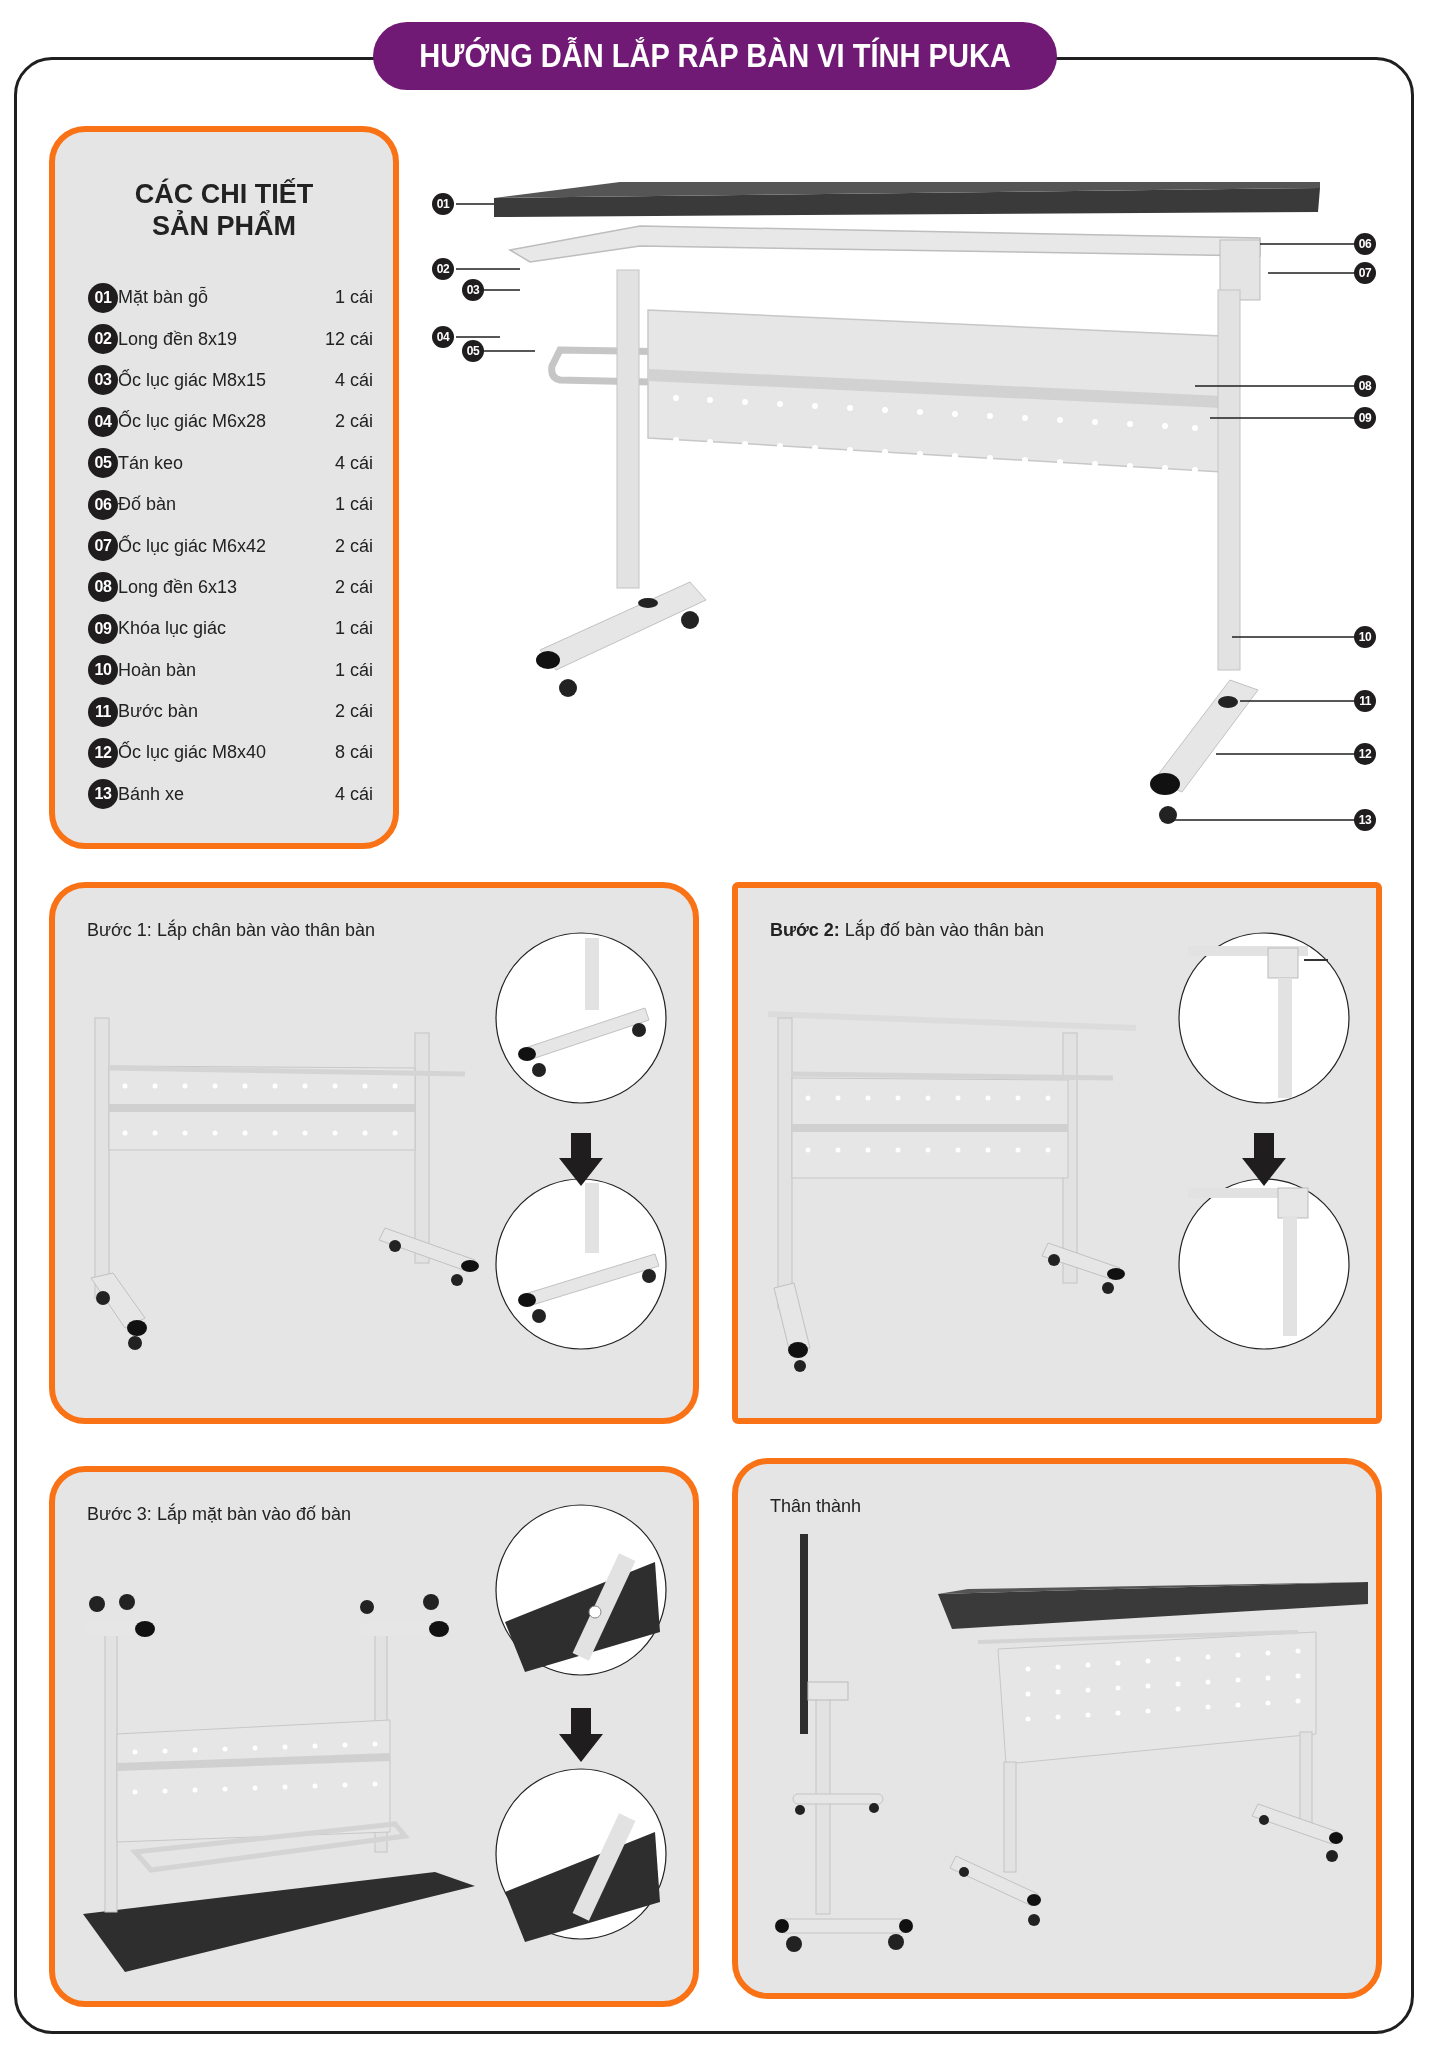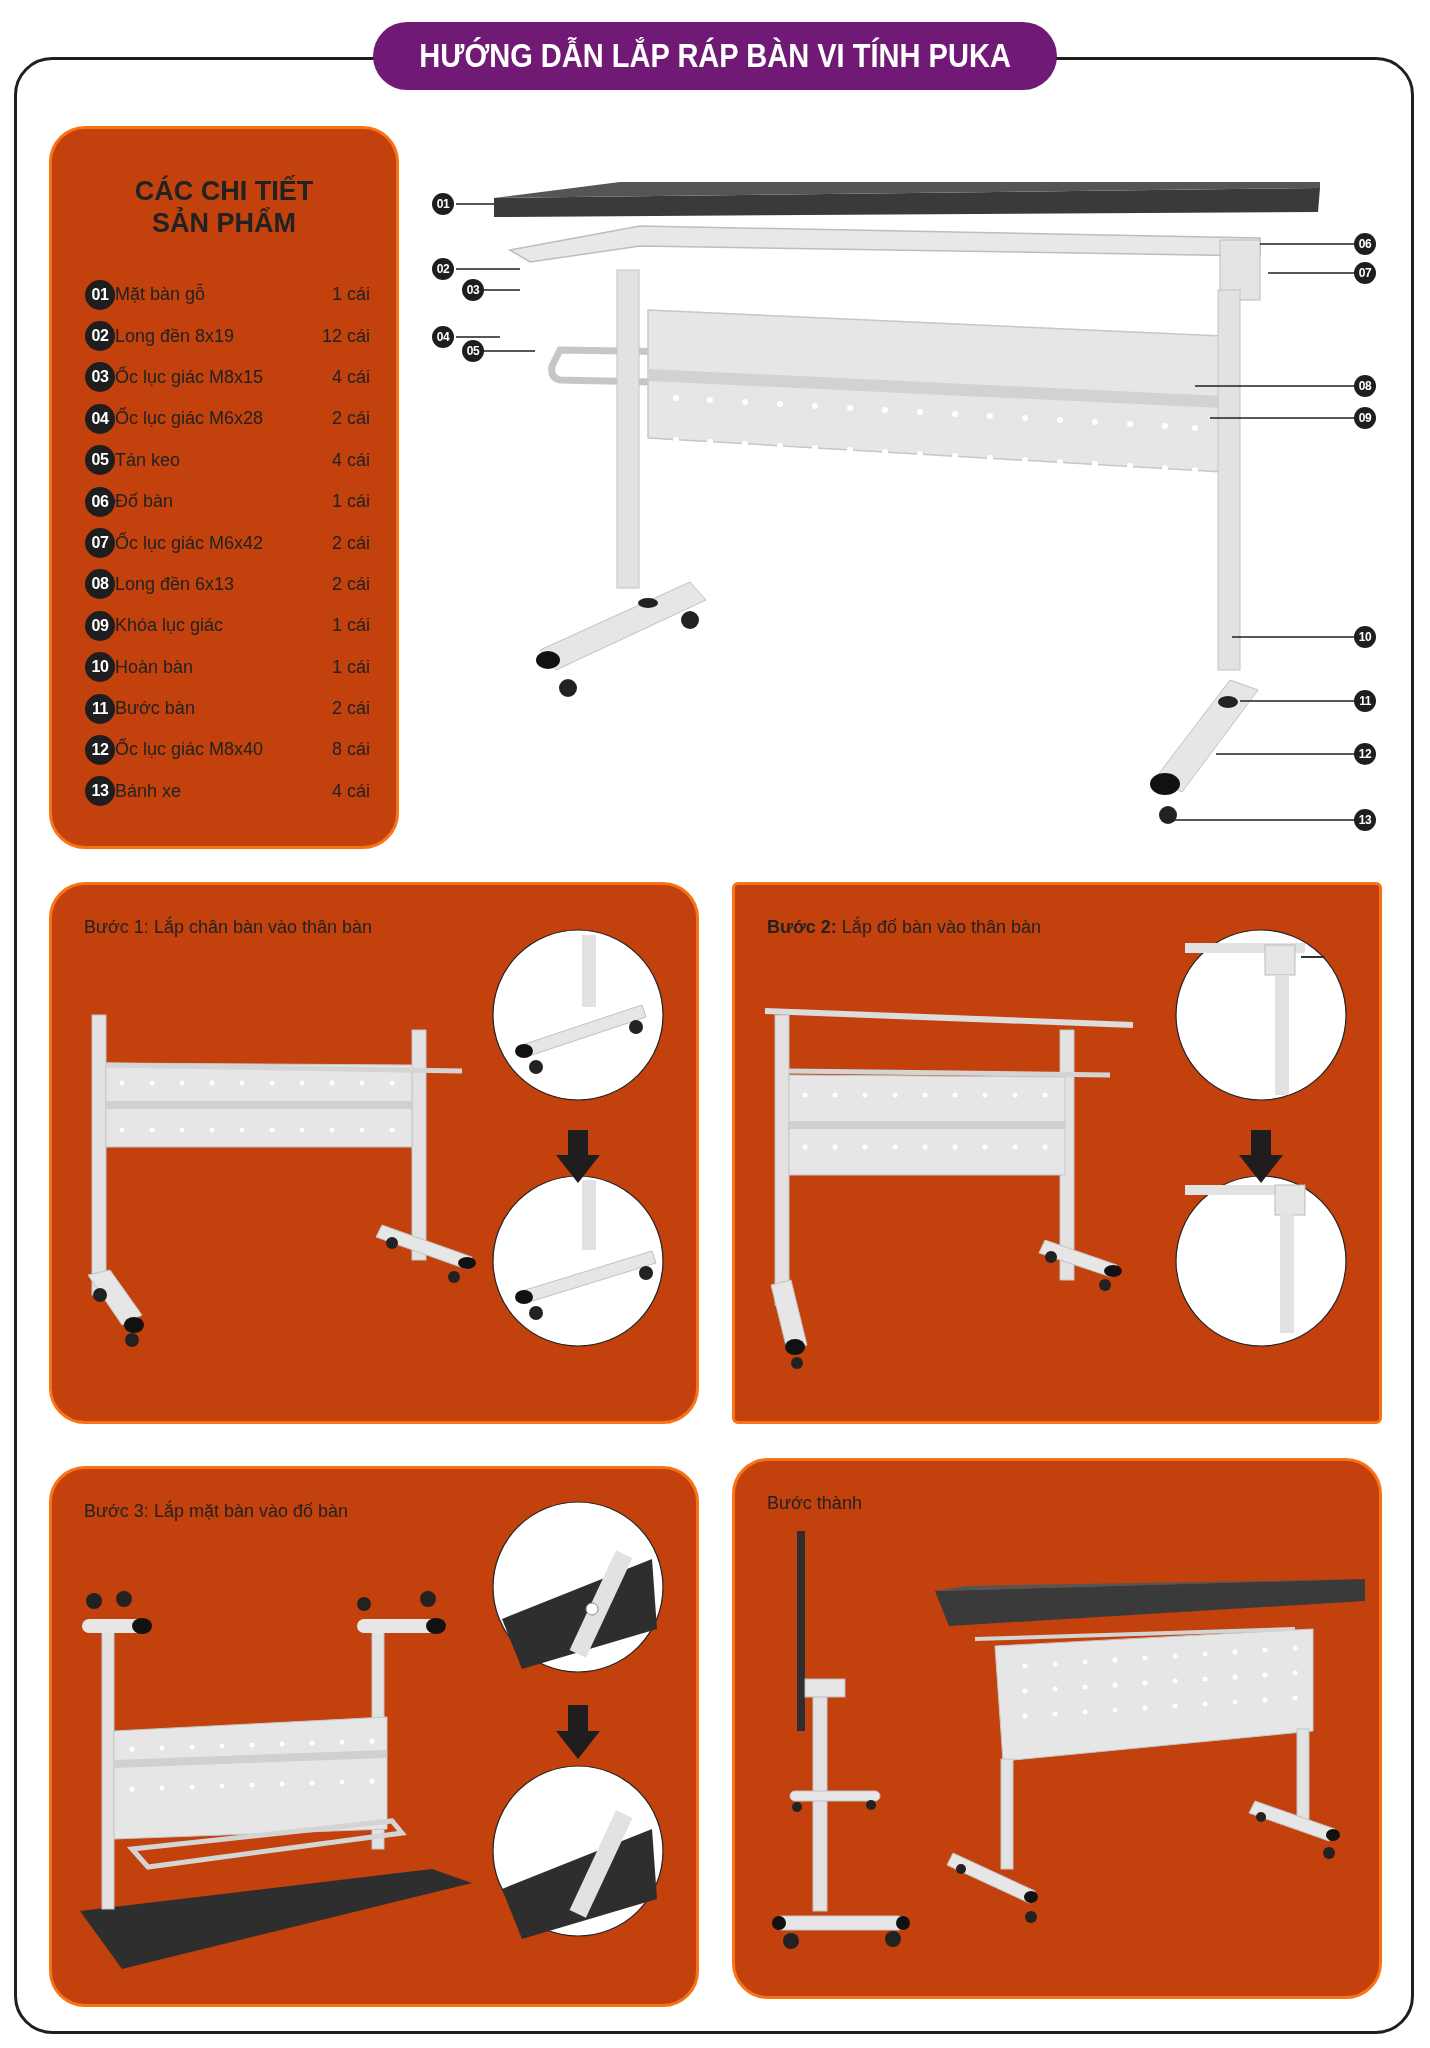--- a/index.html
+++ b/index.html
@@ -14,21 +14,21 @@
     position: absolute; left: 373px; top: 22px; width: 684px; height: 68px;
     background: #701a75; border-radius: 34px;
     display: flex; align-items: center; justify-content: center;
   }
   .title-pill span {
     color: #ffffff; font-weight: bold; font-size: 33px; letter-spacing: 0px;
     font-family: "Liberation Sans", sans-serif; transform: scaleX(0.88); white-space: nowrap;
   }
 
   .panel {
-    position: absolute; border: 3px solid #f97316; border-radius: 36px; background: #c2410c;
+    position: absolute; border: 6px solid #f97316; border-radius: 36px; background: #e5e5e5;
   }
   .parts-panel { left: 49px; top: 126px; width: 350px; height: 723px; }
   .parts-title {
     position: absolute; left: 0; right: 0; top: 46px; text-align: center;
     font-weight: bold; font-size: 27px; line-height: 32px; color: #222;
   }
   .parts-list { position: absolute; left: 33px; top: 145px; width: 285px; }
   .part-row { display: flex; align-items: center; height: 41.4px; }
   .num-badge {
     width: 30px; height: 30px; border-radius: 50%; background: #1f1d1d; color: #fff;
@@ -374,21 +374,21 @@
     <polygon points="516,236 536,236 536,262 548,262 526,290 504,262 516,262" fill="#1f1d1d"></polygon>
     <polygon points="450,150 600,90 605,160 470,200" fill="#2e2e2e"></polygon>
     <rect x="540" y="80" width="18" height="110" fill="#e2e2e2" transform="rotate(25 549 135)"></rect>
     <circle cx="540" cy="140" r="6" fill="#fff" stroke="#888"></circle>
     <polygon points="450,420 600,360 605,430 470,470" fill="#2e2e2e"></polygon>
     <rect x="540" y="340" width="18" height="110" fill="#e2e2e2" transform="rotate(25 549 395)"></rect>
   </svg>
 </div>
 
 <div class="panel step-panel step4">
-  <div class="step-title"><span>Bước thành</span></div>
+  <div class="step-title"><span>Thân thành</span></div>
   <svg width="650" height="541" style="position:absolute;left:0;top:0">
     <rect x="62" y="70" width="8" height="200" fill="#2e2e2e"></rect>
     <rect x="78" y="230" width="14" height="220" fill="#e2e2e2" stroke="#c4c4c4"></rect>
     <rect x="70" y="218" width="40" height="18" fill="#e6e6e6" stroke="#bbb"></rect>
     <rect x="55" y="330" width="90" height="10" rx="5" fill="#e6e6e6" stroke="#c4c4c4"></rect>
     <circle cx="62" cy="346" r="5" fill="#222"></circle>
       <circle cx="136" cy="344" r="5" fill="#222"></circle>
     <rect x="40" y="455" width="130" height="14" rx="7" fill="#e6e6e6" stroke="#c4c4c4"></rect>
     <ellipse cx="44" cy="462" rx="7" ry="7" fill="#111"></ellipse>
       <ellipse cx="168" cy="462" rx="7" ry="7" fill="#111"></ellipse>

